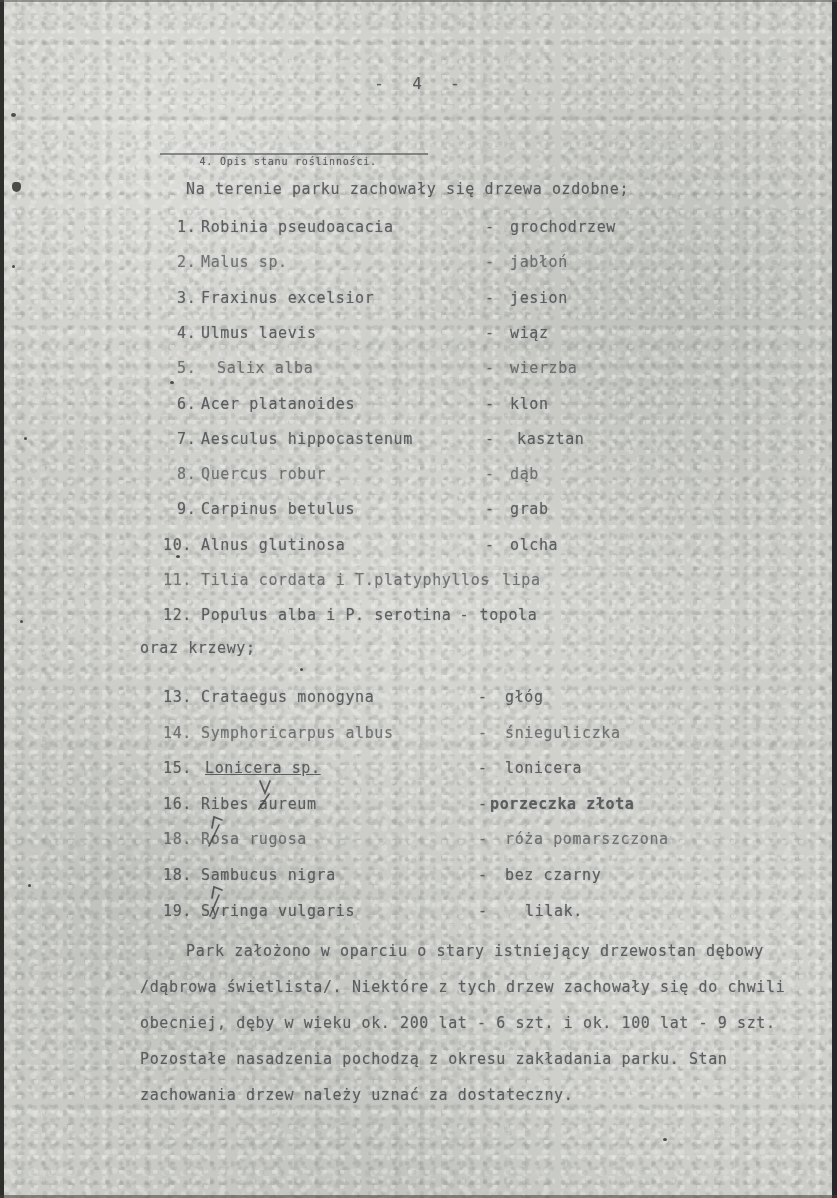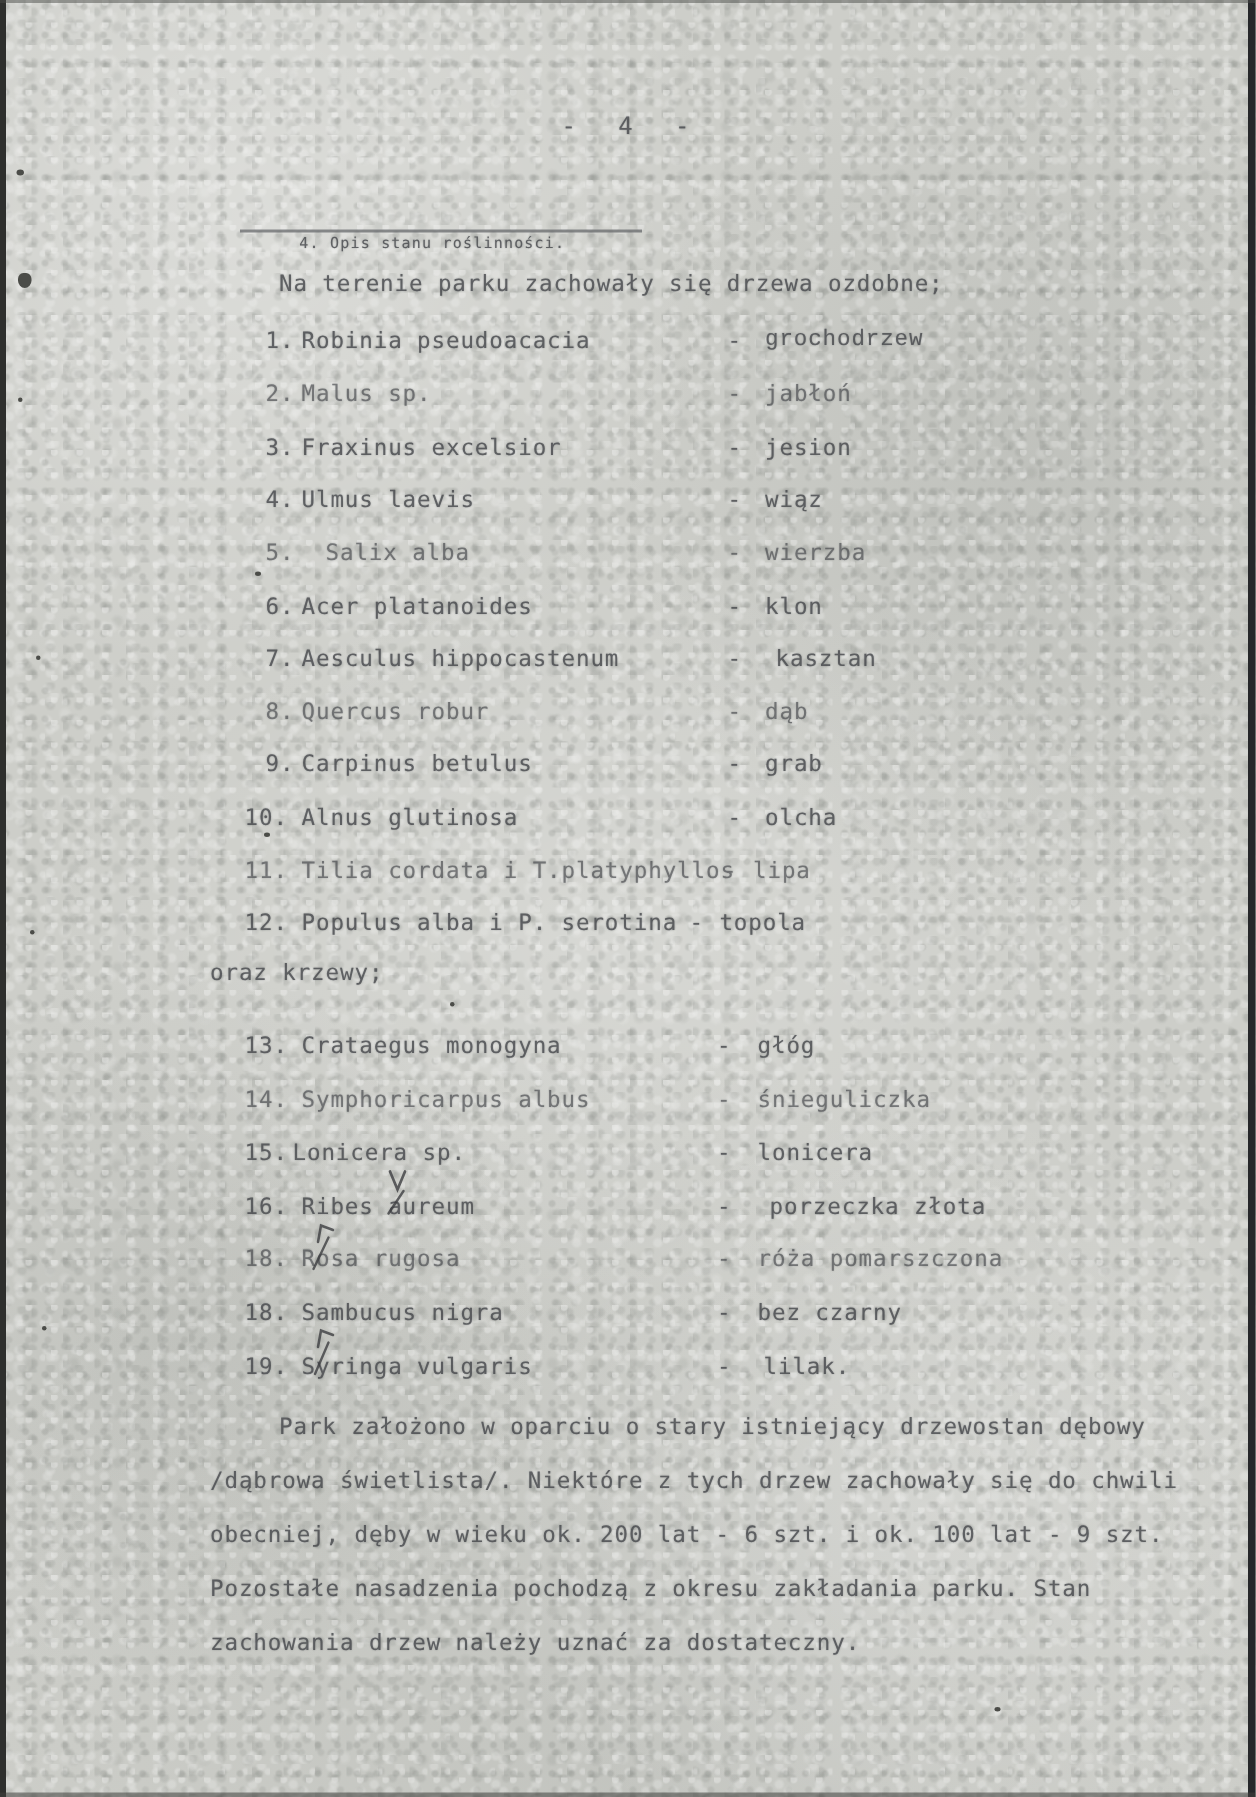--- a/index.html
+++ b/index.html
@@ -139,44 +139,44 @@
   <div id="page-number" class="typed">-  4  -</div>
 
   <div id="heading-block" class="typed">
     <span id="heading-text">4. Opis stanu roślinności.</span>
     <span id="heading-rule"></span>
   </div>
 
   <div id="intro-line" class="typed">Na terenie parku zachowały się drzewa ozdobne;</div>
 
   <div id="tree-list">
-      <div class="row typed" style="left: 163px; top: 218px;"><span class="num" style="left: 14px;">1.</span><span class="latin" style="left: 38px;">Robinia pseudoacacia</span><span class="dash" style="left: 322px;">-</span><span class="pl" style="left: 347px; font-family: Liberation Mono, monospace;">grochodrzew</span></div>
+      <div class="row typed" style="left: 163px; top: 218px;"><span class="num" style="left: 14px;">1.</span><span class="latin" style="left: 38px;">Robinia pseudoacacia</span><span class="dash" style="left: 322px;">-</span><span class="pl" style="left: 347px;">grochodrzew</span></div>
       <div class="row typed lighter" style="left: 163px; top: 253.3px;"><span class="num" style="left: 14px;">2.</span><span class="latin" style="left: 38px;">Malus sp.</span><span class="dash" style="left: 322px;">-</span><span class="pl" style="left: 347px;">jabłoń</span></div>
       <div class="row typed" style="left: 163px; top: 288.6px;"><span class="num" style="left: 14px;">3.</span><span class="latin" style="left: 38px;">Fraxinus excelsior</span><span class="dash" style="left: 322px;">-</span><span class="pl" style="left: 347px;">jesion</span></div>
       <div class="row typed" style="left: 163px; top: 323.9px;"><span class="num" style="left: 14px;">4.</span><span class="latin" style="left: 38px;">Ulmus laevis</span><span class="dash" style="left: 322px;">-</span><span class="pl" style="left: 347px;">wiąz</span></div>
       <div class="row typed lighter" style="left: 163px; top: 359.2px;"><span class="num" style="left: 14px;">5.</span><span class="latin" style="left: 54px; text-align: center;">Salix alba</span><span class="dash" style="left: 322px;">-</span><span class="pl" style="left: 347px;">wierzba</span></div>
       <div class="row typed" style="left: 163px; top: 394.5px;"><span class="num" style="left: 14px;">6.</span><span class="latin" style="left: 38px;">Acer platanoides</span><span class="dash" style="left: 322px;">-</span><span class="pl" style="left: 347px;">klon</span></div>
       <div class="row typed" style="left: 163px; top: 429.8px;"><span class="num" style="left: 14px;">7.</span><span class="latin" style="left: 38px;">Aesculus hippocastenum</span><span class="dash" style="left: 322px;">-</span><span class="pl" style="left: 354px;">kasztan</span></div>
       <div class="row typed lighter" style="left: 163px; top: 465.1px;"><span class="num" style="left: 14px;">8.</span><span class="latin" style="left: 38px;">Quercus robur</span><span class="dash" style="left: 322px;">-</span><span class="pl" style="left: 347px;">dąb</span></div>
       <div class="row typed" style="left: 163px; top: 500.4px;"><span class="num" style="left: 14px;">9.</span><span class="latin" style="left: 38px;">Carpinus betulus</span><span class="dash" style="left: 322px;">-</span><span class="pl" style="left: 347px;">grab</span></div>
       <div class="row typed" style="left: 163px; top: 535.7px;"><span class="num">10.</span><span class="latin" style="left: 38px;">Alnus glutinosa</span><span class="dash" style="left: 322px;">-</span><span class="pl" style="left: 347px;">olcha</span></div>
       <div class="row typed lighter" style="left: 163px; top: 571px;"><span class="num">11.</span><span class="latin" style="left: 38px;">Tilia cordata i T.platyphyllos</span><span class="dash" style="left: 319px;">-</span><span class="pl" style="left: 339px;">lipa</span></div>
       <div class="row typed" style="left: 163px; top: 606.3px;"><span class="num">12.</span><span class="latin" style="left: 38px;">Populus alba i P. serotina</span><span class="dash" style="left: 296.6px;">-</span><span class="pl" style="left: 316.6px;">topola</span></div>
     </div>
 
   <div id="oraz-line" class="typed">oraz krzewy;</div>
 
   <div id="shrub-list">
       <div class="row typed" style="left: 163px; top: 688px;"><span class="num">13.</span><span class="latin" style="left: 38px;">Crataegus monogyna</span><span class="dash" style="left: 315px;">-</span><span class="pl" style="left: 342px;">głóg</span></div>
       <div class="row typed lighter" style="left: 163px; top: 723.6px;"><span class="num">14.</span><span class="latin" style="left: 38px;">Symphoricarpus albus</span><span class="dash" style="left: 315px;">-</span><span class="pl" style="left: 342px;">śnieguliczka</span></div>
-      <div class="row typed" style="left: 163px; top: 759.2px;"><span class="num">15.</span><span class="latin" style="left: 32px;">Lonicera sp.</span><span class="dash" style="left: 315px;">-</span><span class="pl" style="left: 342px;">lonicera</span></div>
-      <div class="row typed" style="left: 163px; top: 794.8px;"><span class="num">16.</span><span class="latin" style="left: 38px;">Ribes aureum</span><span class="dash" style="left: 315px;">-</span><span class="pl" style="left: 350px;">porzeczka złota</span></div>
+      <div class="row typed" style="left: 163px; top: 759.2px;"><span class="num">15.</span><span class="latin" style="left: 42px; text-decoration: underline;">Lonicera sp.</span><span class="dash" style="left: 315px;">-</span><span class="pl" style="left: 342px;">lonicera</span></div>
+      <div class="row typed" style="left: 163px; top: 794.8px;"><span class="num">16.</span><span class="latin" style="left: 38px;">Ribes aureum</span><span class="dash" style="left: 315px;">-</span><span class="pl" style="left: 327px; font-weight: bold;">porzeczka złota</span></div>
       <div class="row typed lighter" style="left: 163px; top: 830.4px;"><span class="num">18.</span><span class="latin" style="left: 38px;">Rosa rugosa</span><span class="dash" style="left: 315px;">-</span><span class="pl" style="left: 342px;">róża pomarszczona</span></div>
       <div class="row typed" style="left: 163px; top: 866px;"><span class="num">18.</span><span class="latin" style="left: 38px;">Sambucus nigra</span><span class="dash" style="left: 315px;">-</span><span class="pl" style="left: 342px;">bez czarny</span></div>
-      <div class="row typed" style="left: 163px; top: 901.6px;"><span class="num">19.</span><span class="latin" style="left: 38px;">Syringa vulgaris</span><span class="dash" style="left: 315px;">-</span><span class="pl" style="left: 346px;">lilak.</span></div>
+      <div class="row typed" style="left: 163px; top: 901.6px;"><span class="num">19.</span><span class="latin" style="left: 38px;">Syringa vulgaris</span><span class="dash" style="left: 315px;">-</span><span class="pl" style="left: 362px;">lilak.</span></div>
     </div>
 
   <div class="typed para" style="top:942px; text-indent:46px;">Park założono w oparciu o stary istniejący drzewostan dębowy</div>
   <div class="typed para" style="top:978px;">/dąbrowa świetlista/. Niektóre z tych drzew zachowały się do chwili</div>
   <div class="typed para" style="top:1014px;">obecniej, dęby w wieku ok. 200 lat - 6 szt. i ok. 100 lat - 9 szt.</div>
   <div class="typed para" style="top:1050px;">Pozostałe nasadzenia pochodzą z okresu zakładania parku. Stan</div>
   <div class="typed para" style="top:1086px;">zachowania drzew należy uznać za dostateczny.</div>
 
   <svg class="pencil" style="left:255px; top:778px;" width="26" height="34" viewBox="0 0 26 34">
     <path d="M5 3 L10 15 L15 3" stroke="#3e3f42" stroke-width="1.8" fill="none" stroke-linecap="round"></path>

